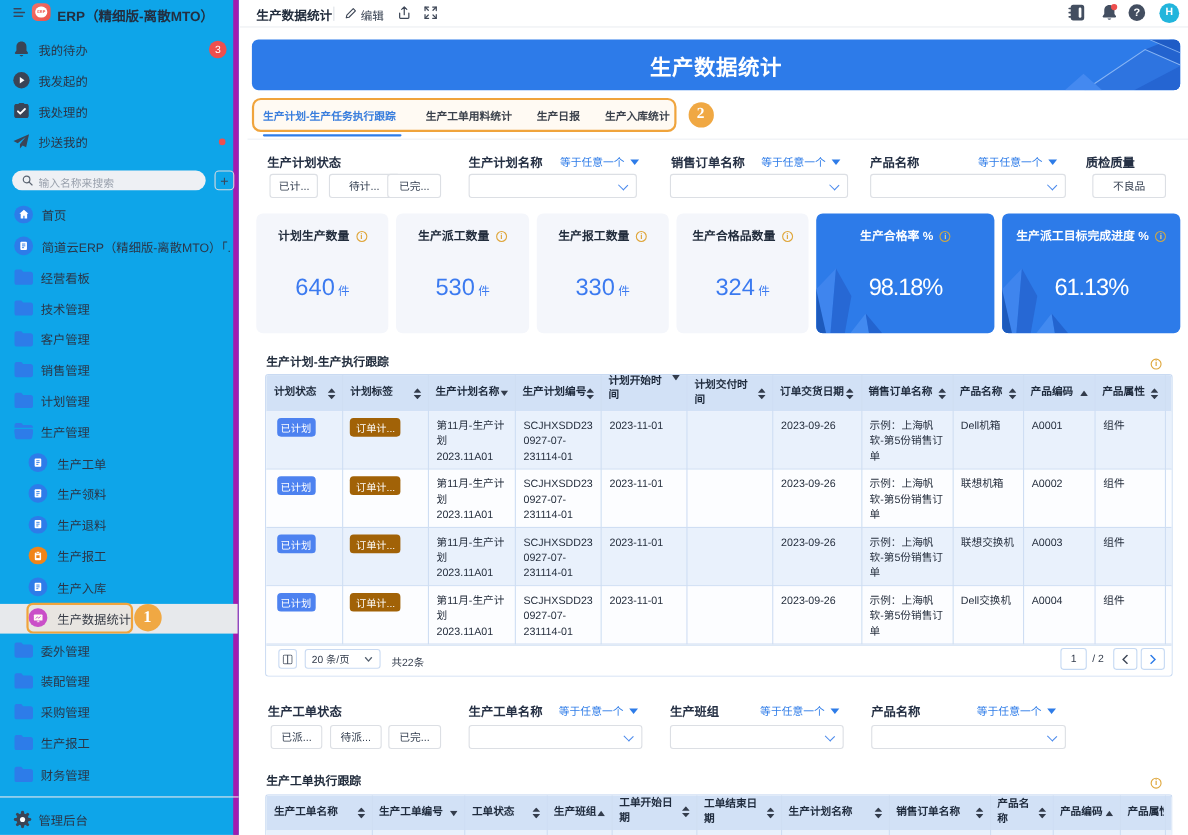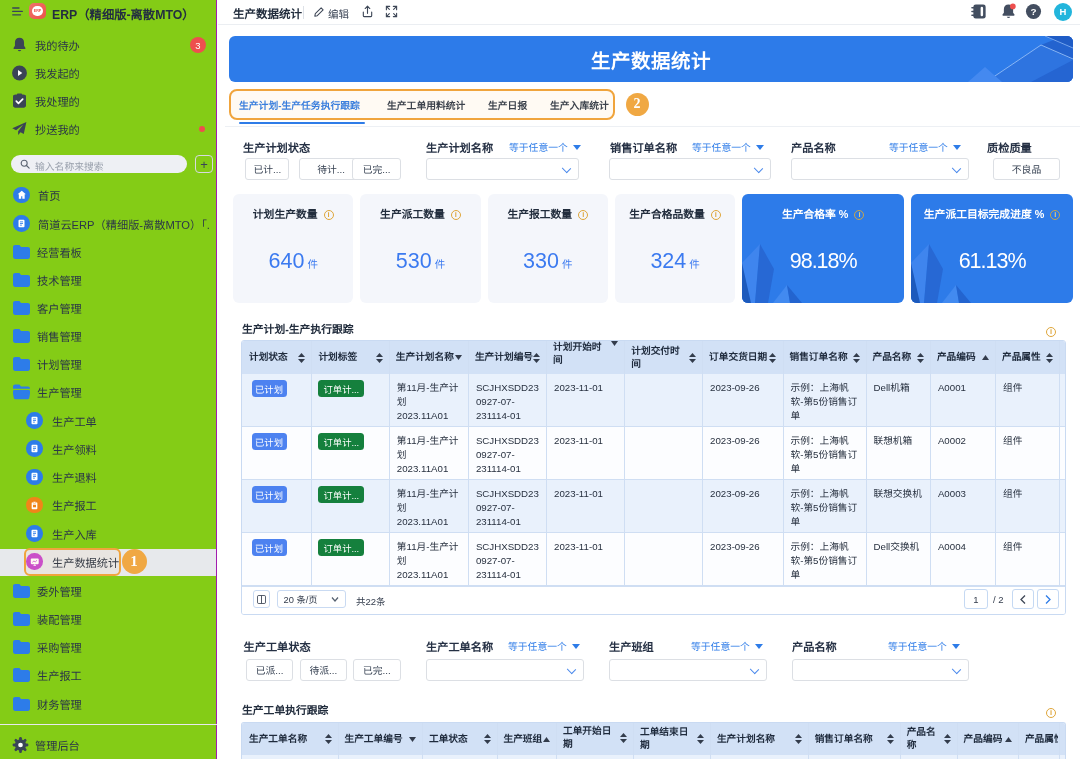--- a/index.html
+++ b/index.html
@@ -1,21 +1,21 @@
 <!DOCTYPE html>
 <html lang="zh-CN"><head>
 <meta charset="utf-8">
 <title>生产数据统计</title>
 <style>
 * { margin:0; padding:0; box-sizing:border-box; }
 html,body { width:1080px; height:759px; overflow:hidden; }
 body { font-family:"Liberation Sans", sans-serif; background:#fff; position:relative; color:#2b3648; }
 .abs { position:absolute; }
 
-#sidebar { position:absolute; left:0; top:0; width:217px; height:759px; background:#84cc16; border-right:1px solid #a21caf; }
+#sidebar { position:absolute; left:0; top:0; width:217px; height:759px; background:#0ea5e9; border-right:5px solid #a21caf; }
 .sitem { position:absolute; left:0; width:217px; height:28px; }
 .sitem .txt { position:absolute; left:35px; top:50%; transform:translateY(-50%); font-size:11.2px; color:#2b3648; white-space:nowrap; }
 .sitem .ico { position:absolute; left:11px; top:50%; transform:translateY(-50%); width:17px; height:17px; }
 .fold .txt { left:37px; }
 .sub .txt { left:52px; }
 .cico { border-radius:50%; width:16.5px; height:16.5px; display:flex; align-items:center; justify-content:center; }
 
 #topbar { position:absolute; left:218px; top:0; width:862px; height:25px; background:#fff; border-bottom:1px solid #ebeef2; }
 
 .ann-box { position:absolute; border:2.5px solid #f0a43c; border-radius:8px; background:rgba(250,166,45,0.06); z-index:50; }
@@ -40,21 +40,21 @@
 .tbl { position:absolute; left:241px; width:825px; border:1px solid #c9daf2; border-radius:3px; background:#fff; overflow:hidden; }
 .thead { position:absolute; left:0; top:0; width:100%; background:#d2e1f6; }
 .th { position:absolute; font-size:9.7px; font-weight:bold; color:#1f2b3d; }
 .cell { position:absolute; font-size:9.7px; color:#27303f; line-height:14.3px; white-space:nowrap; }
 .dtri { display:inline-block; width:0; height:0; border-left:4px solid transparent; border-right:4px solid transparent; border-top:5px solid #2e7ce8; margin-left:5px; vertical-align:1px; }
 .rowA { background:#e9f1fc; }
 .rowB { background:#fcfdff; }
 .vline { position:absolute; top:0; bottom:0; width:1px; background:#cfdef3; }
 .badge { position:absolute; height:17px; border-radius:3.5px; color:#fff; font-size:9.3px; display:flex; align-items:center; justify-content:center; white-space:nowrap; }
 .b-blue { background:#4d82f0; }
-.b-teal { background:#15803d; }
+.b-teal { background:#a16207; }
 </style>
 </head>
 <body>
 <div id="sidebar">
 
   <svg class="abs" style="left:11.5px;top:6.5px" width="11" height="9" viewBox="0 0 11 9">
       <g stroke="#38445a" stroke-width="1.3" stroke-linecap="round">
         <line x1="0.7" y1="1" x2="7" y2="1"></line>
         <line x1="0.7" y1="4.4" x2="10.3" y2="4.4"></line>
         <line x1="0.7" y1="7.8" x2="8.5" y2="7.8"></line>

